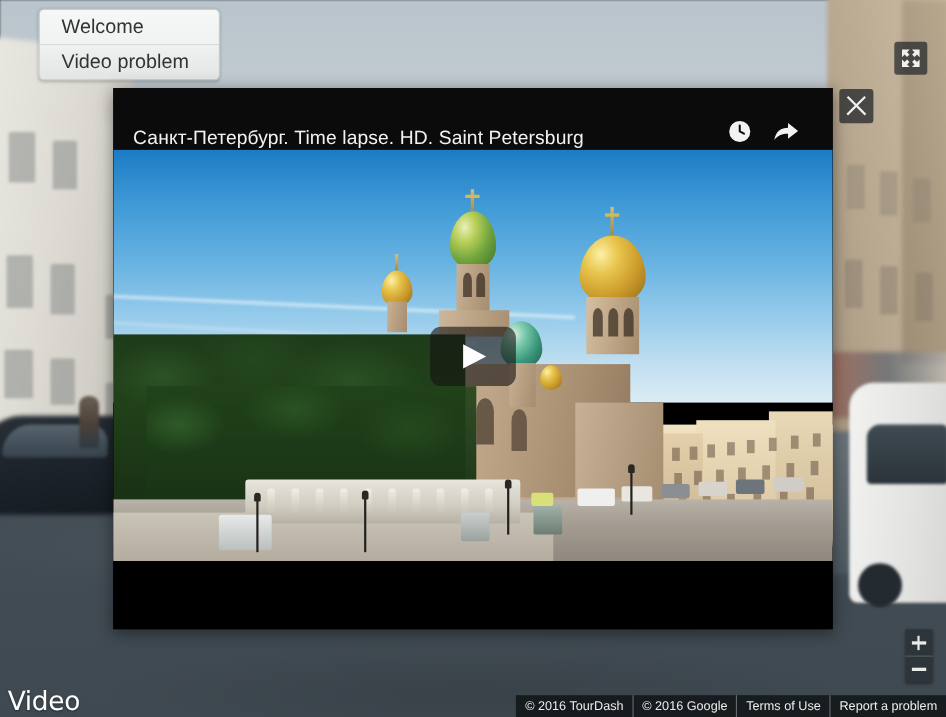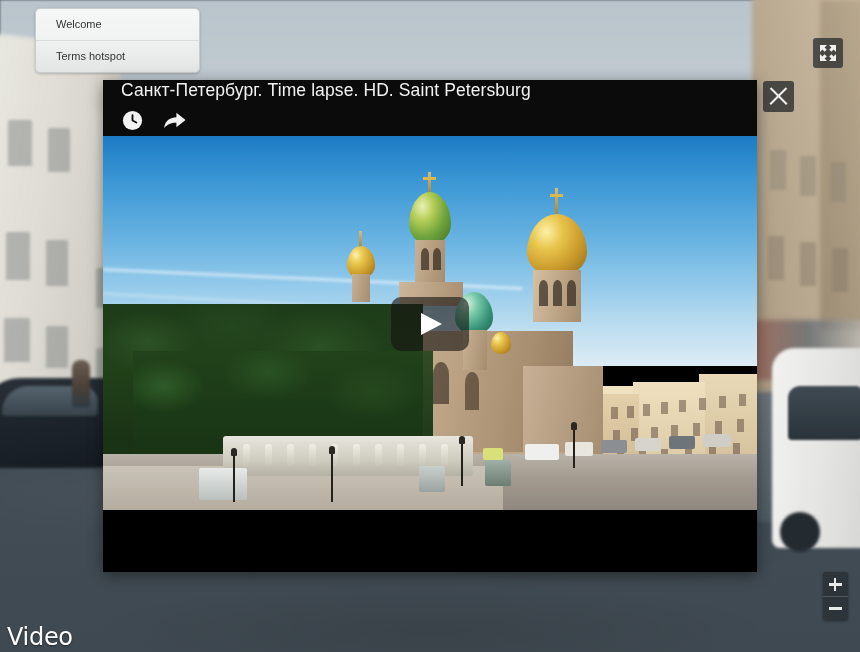--- a/index.html
+++ b/index.html
@@ -153,21 +153,21 @@
     left: 35px; top: 8px;
     width: 163px;
     background: linear-gradient(180deg, #f6f7f7 0%, #f1f2f2 45%, #e3e5e5 100%);
     border: 1px solid #c8cccc;
     border-radius: 5px;
     box-shadow: 0 1px 3px rgba(0,0,0,0.22);
     overflow: hidden;
   }
   .hotspot-item {
     padding: 7px 0 7px 20px;
-    font-size: 11px;
+    font-size: 18px;
     color: #333;
     line-height: 17px;
     cursor: pointer;
   }
   .hotspot-item + .hotspot-item {
     border-top: 1px solid #d8dbdb;
   }
 
   
   .ctrl-btn {
@@ -244,23 +244,22 @@
     left: 103px; top: 80px;
     width: 654px; height: 492px;
     background: #000;
     box-shadow: 0 3px 14px rgba(0,0,0,0.45);
   }
   .video-header {
     position: relative;
     height: 56px;
     background: #0b0b0b;
     display: flex;
-    align-items: flex-start;
+    align-items: flex-end;
     padding: 0 14px 0 18px;
-    flex-direction: column;
   }
   .video-title {
     flex: 1;
     color: #f2f2f2;
     font-size: 17.5px;
     font-weight: normal;
     letter-spacing: 0.1px;
     white-space: nowrap;
     overflow: hidden;
     text-overflow: ellipsis;
@@ -526,21 +525,21 @@
     <div class="sv-van"></div>
     <div class="sv-van-win"></div>
     <div class="sv-van-wheel"></div>
   </div>
 
   <div class="hotspot-menu">
     <div class="hotspot-item">
       <span>Welcome</span>
     </div>
     <div class="hotspot-item">
-      <span>Terms hotspot</span>
+      <span>Video problem</span>
     </div>
   </div>
 
   <div class="ctrl-btn fullscreen-btn">
     <svg width="30" height="30" viewBox="0 0 30 30">
       <g fill="#f0f0f0">
         <path d="M7 7 L14 7 L11.6 9.4 L13.8 11.6 L11.6 13.8 L9.4 11.6 L7 14 Z"></path>
         <path d="M23 7 L23 14 L20.6 11.6 L18.4 13.8 L16.2 11.6 L18.4 9.4 L16 7 Z"></path>
         <path d="M7 23 L7 16 L9.4 18.4 L11.6 16.2 L13.8 18.4 L11.6 20.6 L14 23 Z"></path>
         <path d="M23 23 L16 23 L18.4 20.6 L16.2 18.4 L18.4 16.2 L20.6 18.4 L23 16 Z"></path>
@@ -556,20 +555,34 @@
     </div>
     <div class="zoom-out">
       <span>
         <i class="minus-h"></i>
       </span>
     </div>
   </div>
 
   <div class="google-logo">Video</div>
 
+  <div class="attrib">
+    <div class="attrib-item">
+      <span>© 2016 TourDash</span>
+    </div>
+    <div class="attrib-item">
+      <span>© 2016 Google</span>
+    </div>
+    <div class="attrib-item attrib-link">
+      <span>Terms of Use</span>
+    </div>
+    <div class="attrib-item attrib-link">
+      <span>Report a problem</span>
+    </div>
+  </div>
 
   <div class="video-modal">
 
     <div class="video-header">
       <div class="video-title">Санкт-Петербург. Time lapse. HD. Saint Petersburg</div>
       <div class="hdr-icons">
         <span class="hdr-icon">
           <svg width="23" height="23" viewBox="0 0 24 24">
             <circle cx="12" cy="12" r="10" fill="#ffffff"></circle>
             <path d="M12 6.4 L12 12 L16 14.1" stroke="#0b0b0b" stroke-width="1.9" fill="none" stroke-linecap="round" stroke-linejoin="round"></path>

